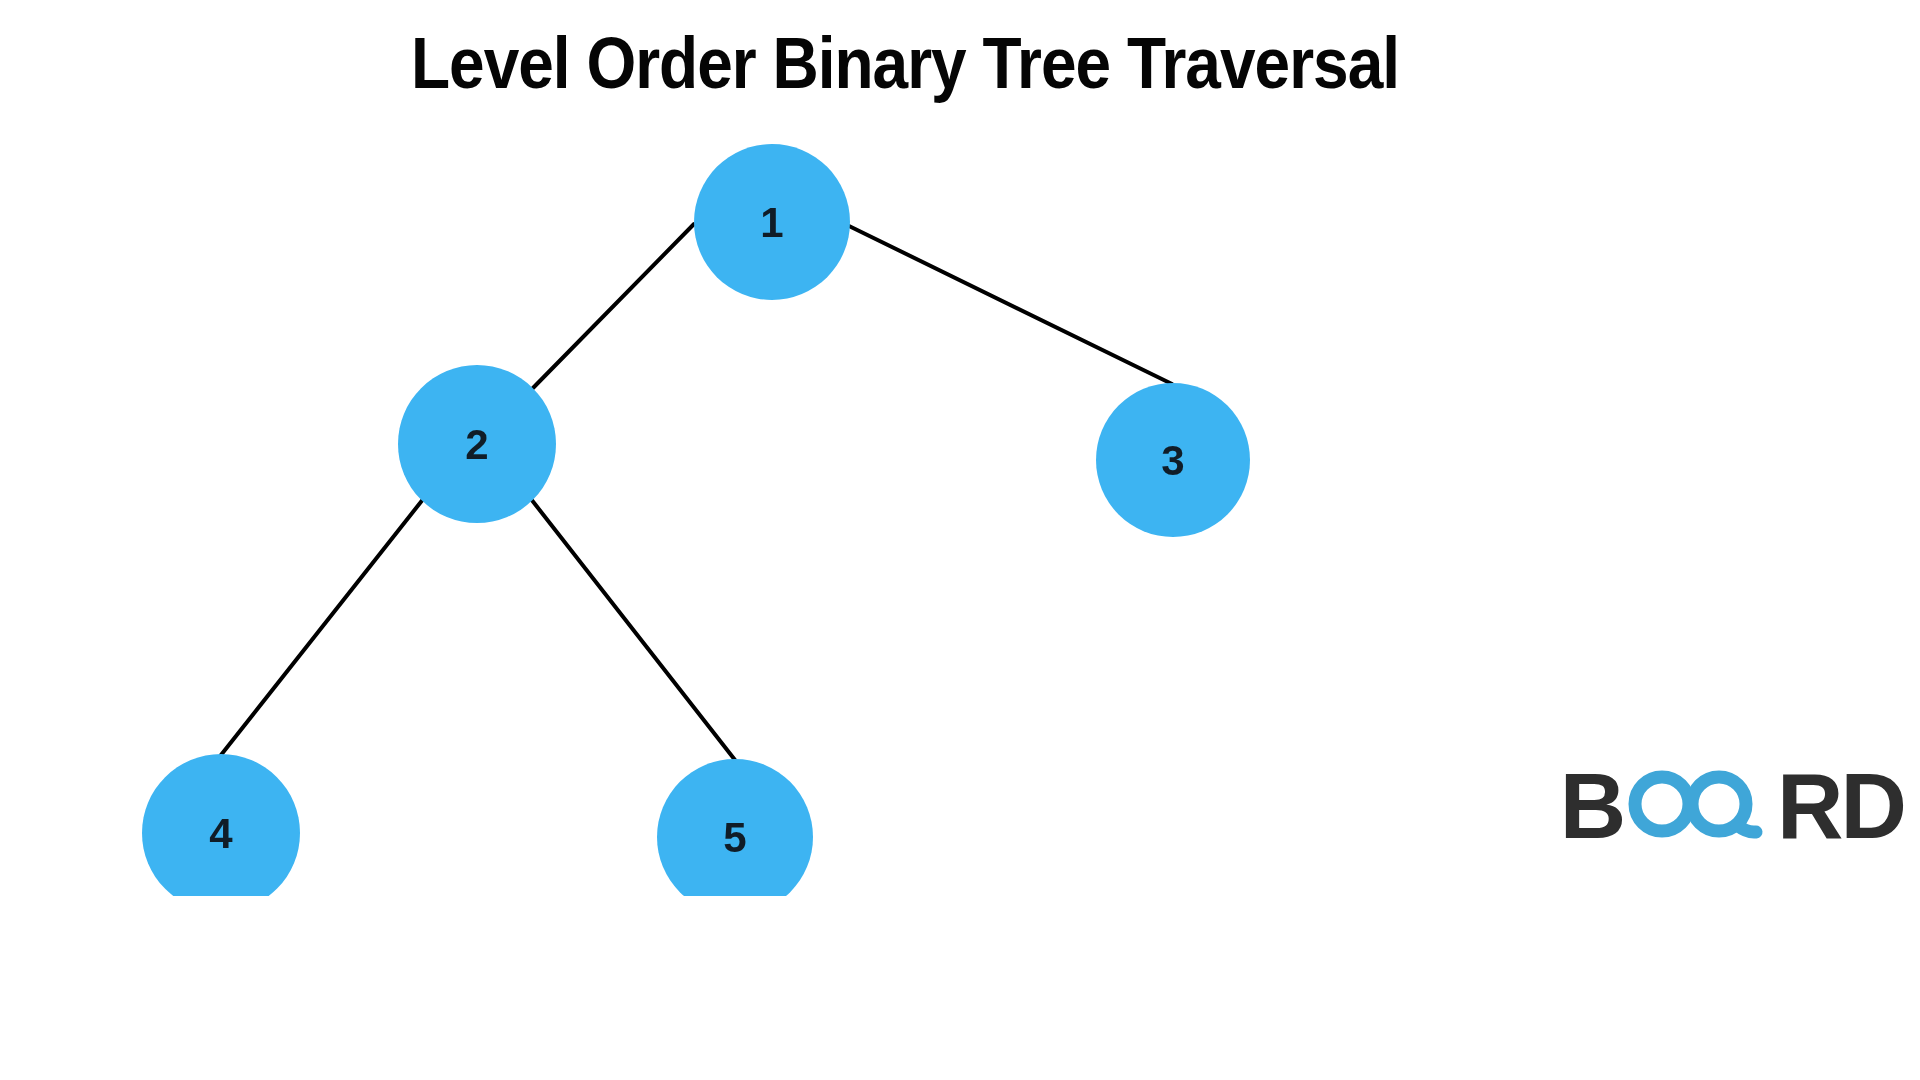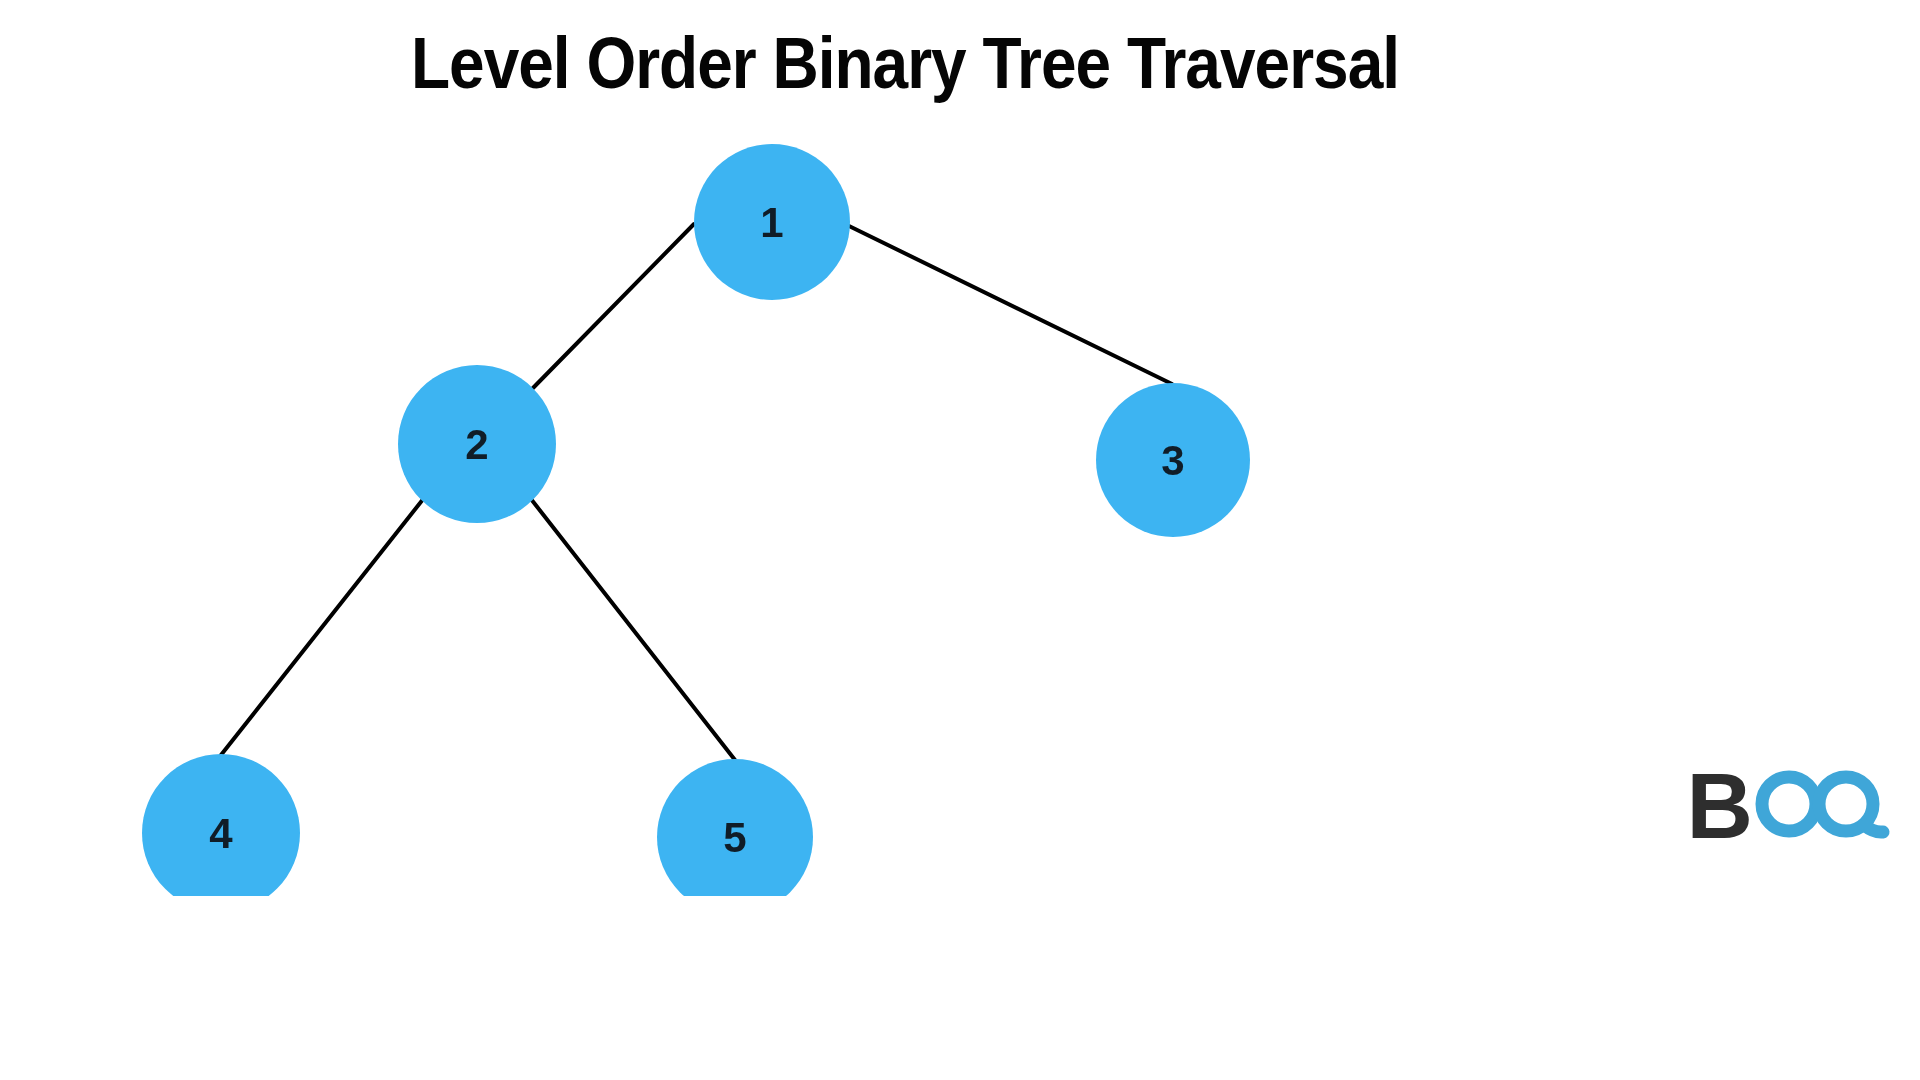--- a/index.html
+++ b/index.html
@@ -94,15 +94,16 @@
       </g>
     </svg>
 
   <div class="board-logo">
     <span class="logo-letter">B</span>
     <svg class="logo-infinity" width="150" height="80" viewBox="0 0 150 80" xmlns="http://www.w3.org/2000/svg">
       <circle cx="37" cy="41" r="27" fill="none" stroke="#3fa6d8" stroke-width="13"></circle>
       <circle cx="94" cy="41" r="27" fill="none" stroke="#3fa6d8" stroke-width="13"></circle>
       <path d="M 112 62 Q 122 70 131 69" fill="none" stroke="#3fa6d8" stroke-width="13" stroke-linecap="round"></path>
     </svg>
+    <span class="logo-letter">RD</span>
   </div>
 
 </div>
 
 </body></html>

